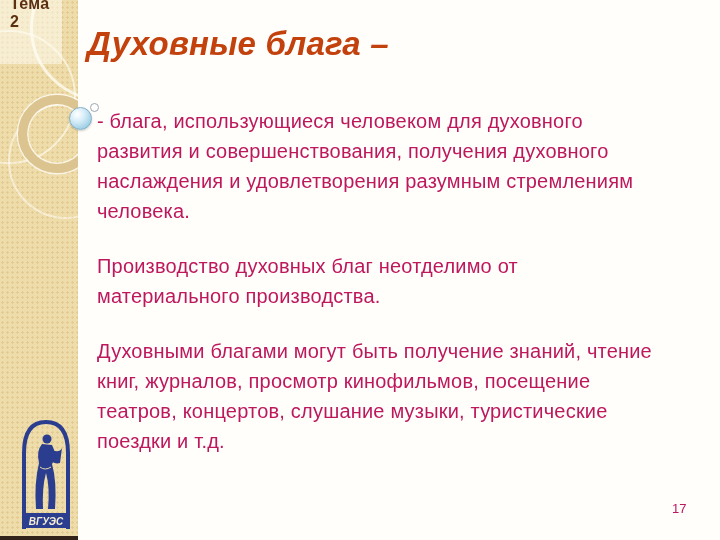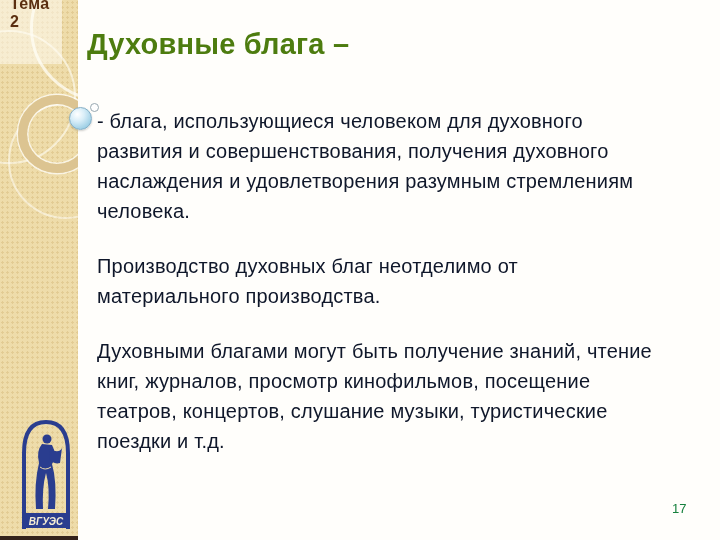--- a/index.html
+++ b/index.html
@@ -46,47 +46,47 @@
   }
   .sidebar-bottom-strip{
     position:absolute; left:0; top:536px; width:78px; height:4px;
     background:#33221a;
   }
   
   .logo{position:absolute; left:19px; top:417px; width:54px; height:114px; z-index:6;}
   
   .slide-title{
     position:absolute; left:87px; top:22px; width:620px;
-    font-size:29px; font-weight:bold; color:#4d7c0f;
-    letter-spacing:.2px; line-height:44px;
+    font-size:33px; font-weight:bold; color:#c2410c;
+    letter-spacing:.2px; line-height:44px;font-style:italic;
   }
   
   .bullet-bubble{
     position:absolute; left:69px; top:107px; width:21px; height:21px;
     border-radius:50%;
     background:radial-gradient(circle at 35% 30%, #ffffff 0%, #d9eef8 35%, #9fd0e6 75%, #7fb6d2 100%);
     border:1px solid #85aec5;
     box-shadow:0 1px 2px rgba(0,0,0,.18);
     z-index:4;
   }
   .bullet-satellite{
     position:absolute; left:90px; top:103px; width:7px; height:7px;
     border-radius:50%; background:#ffffff; border:1px solid #98a8b0; z-index:4;
   }
   
   .body-text{
     position:absolute; left:97px; top:106px; width:612px;
-    font-size:20px; line-height:30px; color:#0f172a;
+    font-size:20px; line-height:30px; color:#be185d;
     letter-spacing:.2px;
   }
   .body-text p{margin:0 0 25px 0; white-space:pre-line;}
   
   .page-number{
     position:absolute; left:672px; top:501px;
-    font-size:13px; color:#15803d;
+    font-size:13px; color:#be185d;
   }
 </style>
 </head>
 <body>
 
 <div class="slide">
 
   <div class="sidebar">
     <div class="tema-box"></div>
     <div class="ring ring-large-thin"></div>

